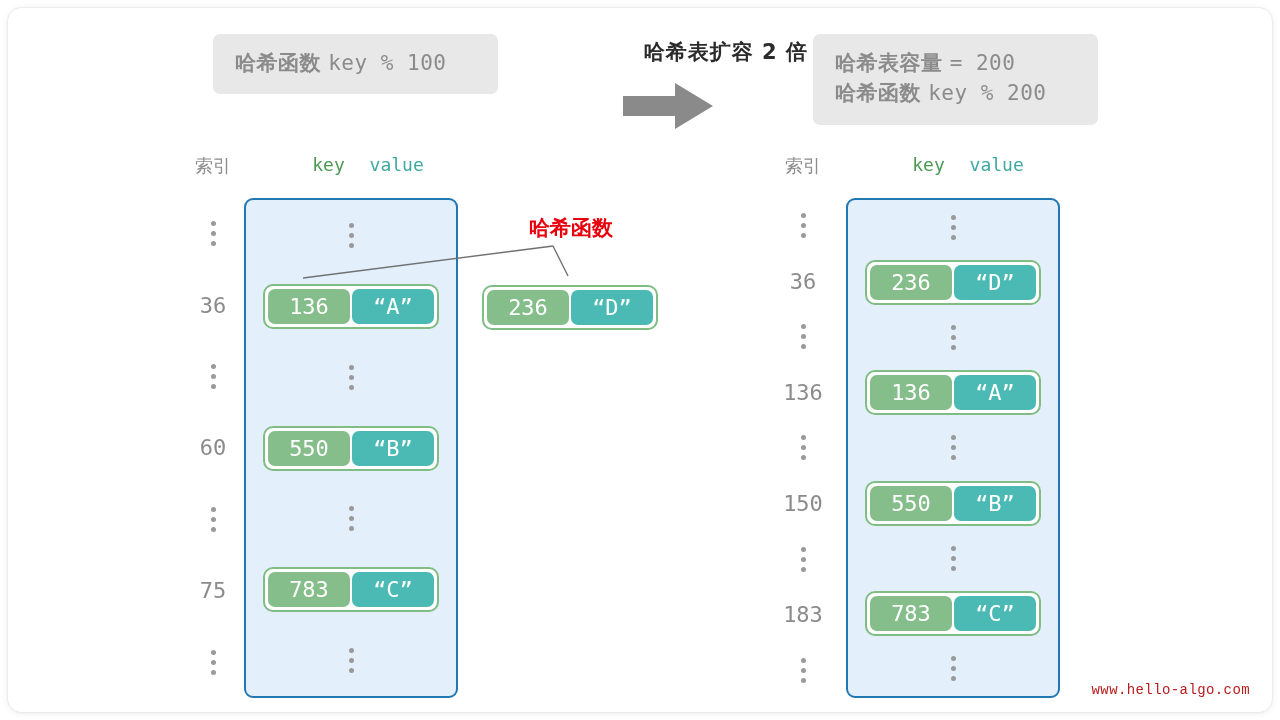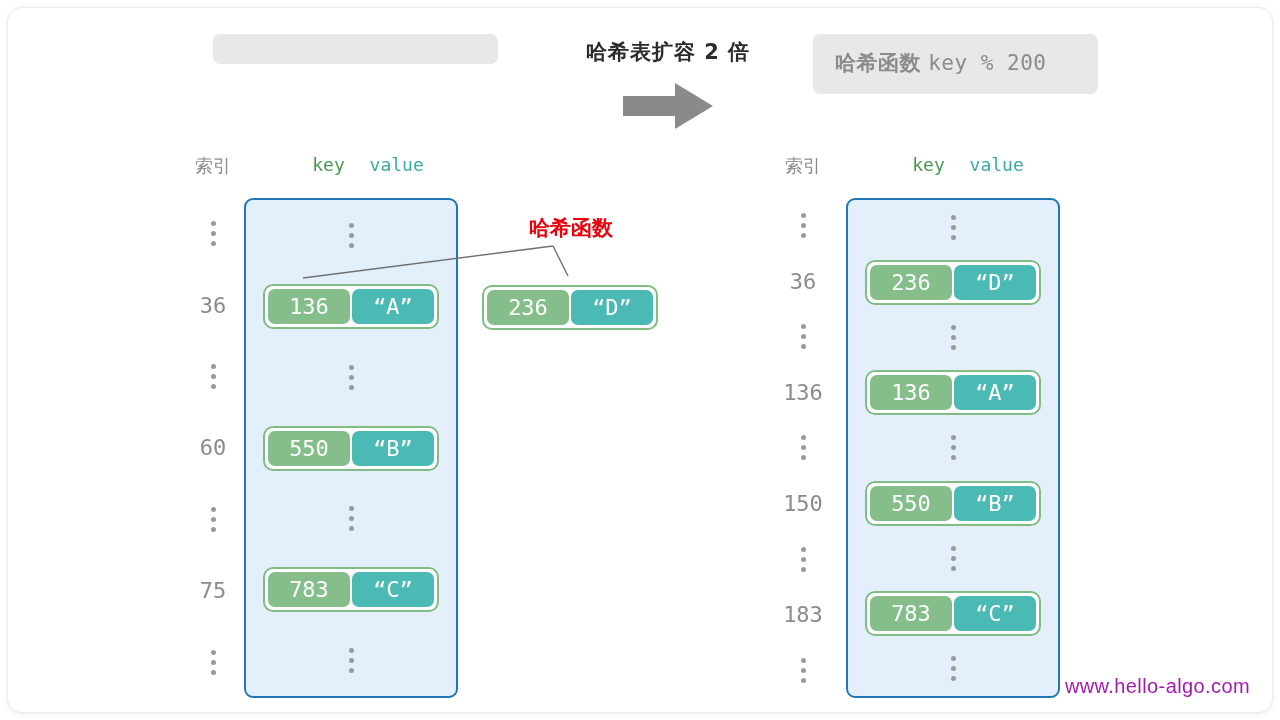--- a/index.html
+++ b/index.html
@@ -34,21 +34,21 @@
   .info-line .cn { font-weight: bold; font-family: "DejaVu Sans", "Liberation Sans", sans-serif; }
   .info-line .mono { font-family: "DejaVu Sans Mono", "Liberation Mono", monospace; }
 
   #info-left  { left: 205px; top: 26px; width: 285px; }
   #info-right { left: 805px; top: 26px; width: 285px; }
 
   
   #center-title {
     position: absolute;
     left: 520px; top: 30px; width: 280px;
-    text-align: center;
+    text-align: right;
     font-size: 21px; font-weight: bold;
     color: #2b2b2b;
     letter-spacing: 1px;
     white-space: nowrap;
   }
   #arrow-wrap {
     position: absolute;
     left: 520px; top: 75px; width: 280px;
     text-align: center;
   }
@@ -147,43 +147,51 @@
     position: absolute;
     left: 0; top: 0;
     width: 1264px; height: 704px;
     pointer-events: none;
   }
 
   
   #watermark {
     position: absolute;
     right: 22px; bottom: 14px;
-    font-size: 20px;
-    color: #a21caf;
-    font-family: Liberation Sans, sans-serif;
+    font-size: 14px;
+    color: #b91c1c;
+    font-family: Liberation Mono, monospace;
     letter-spacing: 0.4px;
   }
 </style>
 </head>
 <body>
 
 <div id="frame">
 
   <div class="info-box" id="info-left">
+    <div class="info-line">
+      <span class="cn">哈希函数</span>
+      <span class="mono">key % 100</span>
+    </div>
   </div>
 
   <div id="center-title">哈希表扩容 2 倍</div>
   <div id="arrow-wrap">
     <svg width="90" height="46" viewBox="0 0 90 46">
       <path d="M0 13 H52 V0 L90 23 L52 46 V33 H0 Z" fill="#8a8a8a"></path>
     </svg>
   </div>
 
   <div class="info-box" id="info-right">
     <div class="info-line">
+      <span class="cn">哈希表容量</span>
+      <span class="mono">= 200</span>
+    </div>
+    <div class="info-line">
       <span class="cn">哈希函数</span>
       <span class="mono">key % 200</span>
     </div>
   </div>
 
   <div class="col-head" style="left:160px; top:146px; width:90px; text-align:center;">
     <span class="idx">索引</span>
   </div>
   <div class="col-head" style="left:260px; top:146px; width:200px; text-align:center;">
     <span class="key">key</span>

